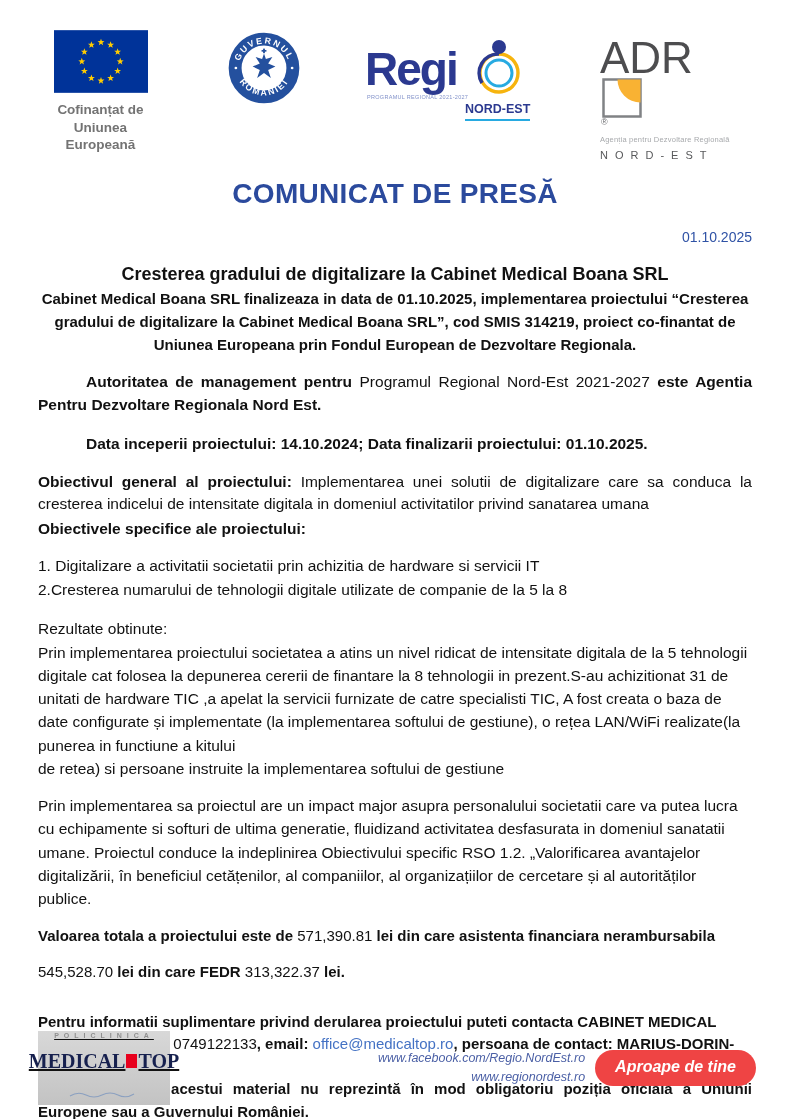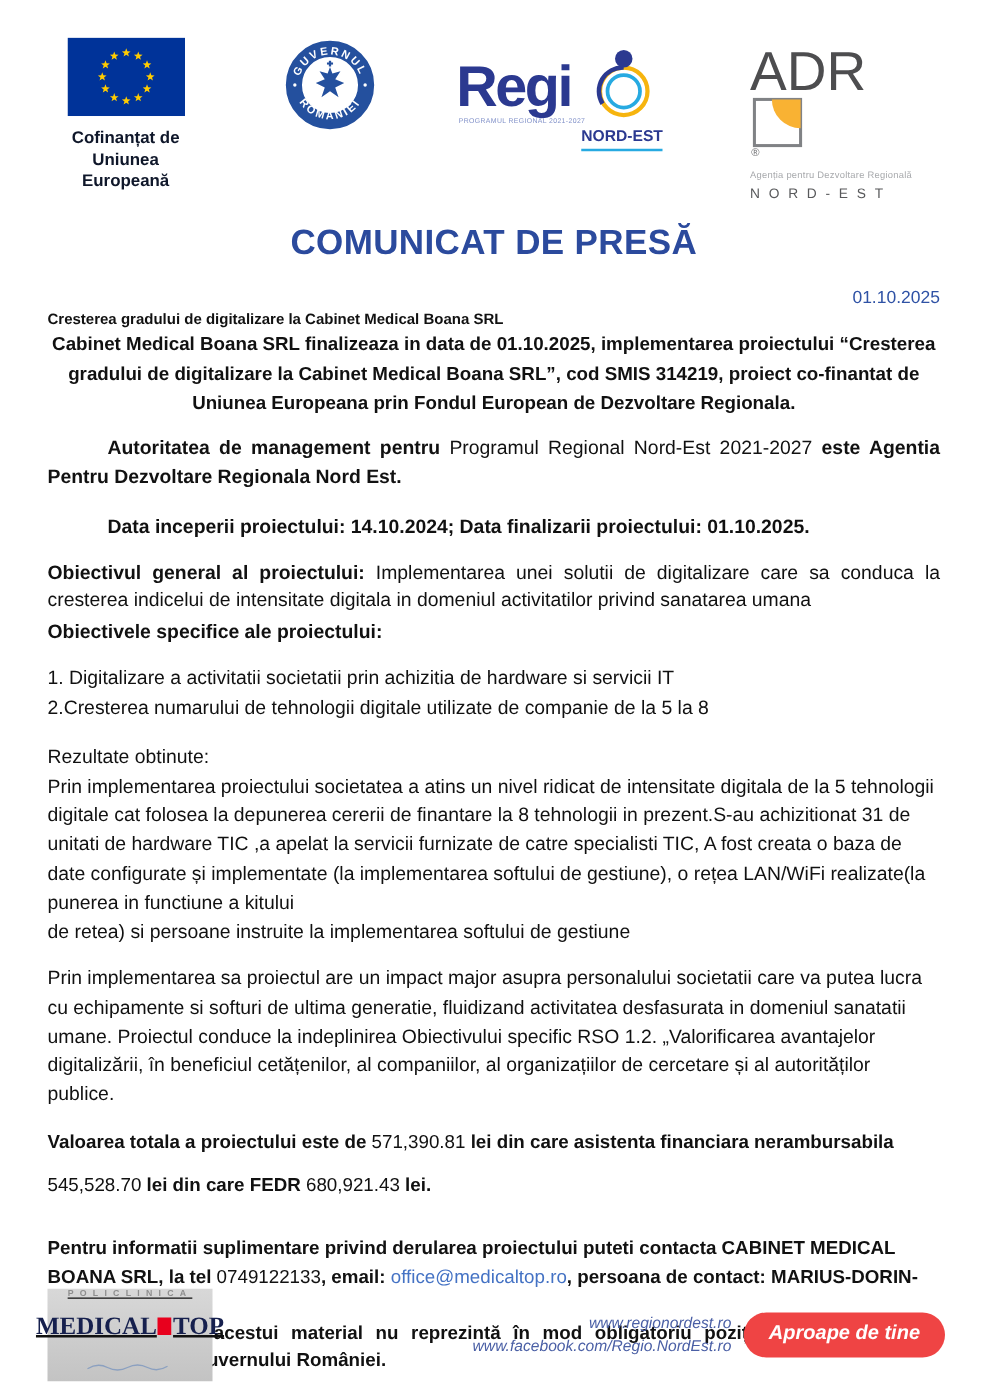--- a/index.html
+++ b/index.html
@@ -5,37 +5,37 @@
   html,body{margin:0;padding:0;background:#ffffff;}
   .page{
     position:relative;width:790px;height:1119px;box-sizing:border-box;
     padding:30px 38px 0;overflow:hidden;background:#fff;
     font-family:"Liberation Sans",sans-serif;color:#111;font-size:15.5px;line-height:1.45;
   }
   
   .logos{display:flex;justify-content:space-between;align-items:flex-start;height:118px;}
   .eu-block{width:125px;text-align:center;}
   .eu-block svg{display:block;margin:0 auto;}
-  .eu-caption{margin-top:8px;font-size:13.5px;font-weight:700;color:#0f172a;line-height:1.3;white-space:pre-line;}
+  .eu-caption{margin-top:8px;font-size:13.5px;font-weight:700;color:#737373;line-height:1.3;white-space:pre-line;}
   .gov-block{margin-top:0;}
   .regio-block{position:relative;width:172px;height:80px;margin-top:12px;}
   .regio-text{position:absolute;left:0;top:4px;font-size:46px;font-weight:800;letter-spacing:-2px;color:#2b3990;line-height:1;}
   .regio-o{position:absolute;left:106px;top:-4px;}
   .regio-program{position:absolute;left:2px;top:52px;font-size:5.5px;color:#8191c9;letter-spacing:0.3px;white-space:nowrap;}
   .regio-region{position:absolute;left:100px;top:58px;font-size:12.5px;font-weight:700;color:#2b3990;border-bottom:2px solid #27aae1;padding-bottom:1px;}
   .adr-block{width:152px;margin-top:8px;}
   .adr-row{display:flex;align-items:flex-start;flex-direction:column;}
   .adr-brand{font-size:44px;line-height:0.92;color:#4d4d4f;font-weight:400;letter-spacing:0;}
   .adr-reg{font-size:9px;color:#6d6e71;margin-left:1px;margin-top:-2px;}
   .adr-caption{font-size:7.5px;color:#a7a9ac;margin-top:5px;letter-spacing:0.2px;white-space:nowrap;}
   .adr-region{font-size:11px;color:#58595b;letter-spacing:7px;margin-top:3px;}
   
   .title{margin:26px 0 0;text-align:center;font-size:28px;font-weight:700;color:#2b4a9d;letter-spacing:0.3px;}
   .date{margin-top:12px;text-align:right;font-size:14px;color:#2f52a5;}
-  .subtitle{font-size:12px;font-weight:700;}
+  .subtitle{margin-top:14px;text-align:center;font-size:18px;font-weight:700;}
   
   p{margin:0;}
   .p-intro{text-align:center;font-weight:700;font-size:15px;line-height:1.55;}
   .p-authority{margin-top:13px;text-align:justify;text-indent:48px;line-height:1.5;}
   .p-authority .b{font-weight:700;}
   .p-dates{margin-top:17px;font-weight:700;text-indent:48px;}
   .p-objective{margin-top:15px;text-align:justify;line-height:1.45;}
   .p-objective .b{font-weight:700;}
   .p-obj-label{font-weight:700;margin-top:2px;}
   .objectives{margin-top:14px;line-height:1.55;}
@@ -157,21 +157,21 @@
     <div>1. Digitalizare a activitatii societatii prin achizitia de hardware si servicii IT</div>
     <div>2.Cresterea numarului de tehnologii digitale utilizate de companie de la 5 la 8</div>
   </div>
 
   <p class="p-results-label">Rezultate obtinute:</p>
   <p class="p-results">Prin implementarea proiectului societatea a atins un nivel ridicat de intensitate digitala de la 5 tehnologii digitale cat folosea la depunerea cererii de finantare  la 8 tehnologii in prezent.S-au achizitionat  31 de unitati de hardware TIC ,a apelat la servicii furnizate de catre specialisti TIC,  A fost creata o baza de date configurate și implementate (la implementarea softului de gestiune), o  rețea LAN/WiFi realizate(la punerea in functiune a kitului
 de retea) si persoane instruite la implementarea softului de gestiune</p>
 
   <p class="p-impact">Prin implementarea sa proiectul are un impact major  asupra personalului societatii  care va putea lucra cu echipamente si softuri de ultima generatie, fluidizand activitatea desfasurata in domeniul sanatatii umane. Proiectul  conduce la indeplinirea Obiectivului specific RSO 1.2. „Valorificarea avantajelor digitalizării, în beneficiul cetățenilor, al companiilor, al organizațiilor de cercetare și al autorităților publice.</p>
 
-  <p class="p-value"><span>Valoarea totala a proiectului este de </span><span class="num">571,390.81</span><span> lei din care asistenta financiara nerambursabila </span><span class="num">545,528.70 </span><span>lei din care FEDR </span><span class="num">680,921.43</span><span> lei.</span></p>
+  <p class="p-value"><span>Valoarea totala a proiectului este de </span><span class="num">571,390.81</span><span> lei din care asistenta financiara nerambursabila </span><span class="num">545,528.70 </span><span>lei din care FEDR </span><span class="num">313,322.37</span><span> lei.</span></p>
 
   <p class="p-contact"><span>Pentru informatii suplimentare privind derularea proiectului puteti contacta CABINET MEDICAL BOANA SRL, la tel </span><span class="plain">0749122133</span><span>, email: </span><a href="#" class="email-link">office@medicaltop.ro</a><span>, persoana de contact: MARIUS-DORIN-SORIN BOANĂ.</span></p>
 
   <p class="p-disclaimer">Conținutul acestui material nu reprezintă în mod obligatoriu poziția oficială a Uniunii Europene sau a Guvernului României.</p>
 
   <div class="footer">
     <div class="mt-logo">
       <div class="mt-top">POLICLINICA</div>
       <div class="mt-brand">
           <span>MEDICAL</span>
@@ -179,20 +179,20 @@
           <span>TOP</span>
         </div>
       <div class="mt-script">
         <svg width="72" height="9" viewBox="0 0 72 9">
           <path d="M2 6 Q 10 1 18 5 T 34 5 T 50 5 T 66 4" fill="none" stroke="#8ba0c0" stroke-width="1.1"></path>
         </svg>
       </div>
     </div>
     <div class="footer-right">
       <div class="footer-links">
+        <a href="#">www.facebook.com/Regio.NordEst.ro</a>
         <a href="#">www.regionordest.ro</a>
-        <a href="#">www.facebook.com/Regio.NordEst.ro</a>
       </div>
       <div class="footer-btn">Aproape de tine</div>
     </div>
   </div>
 
 </div>
 
 </body></html>

